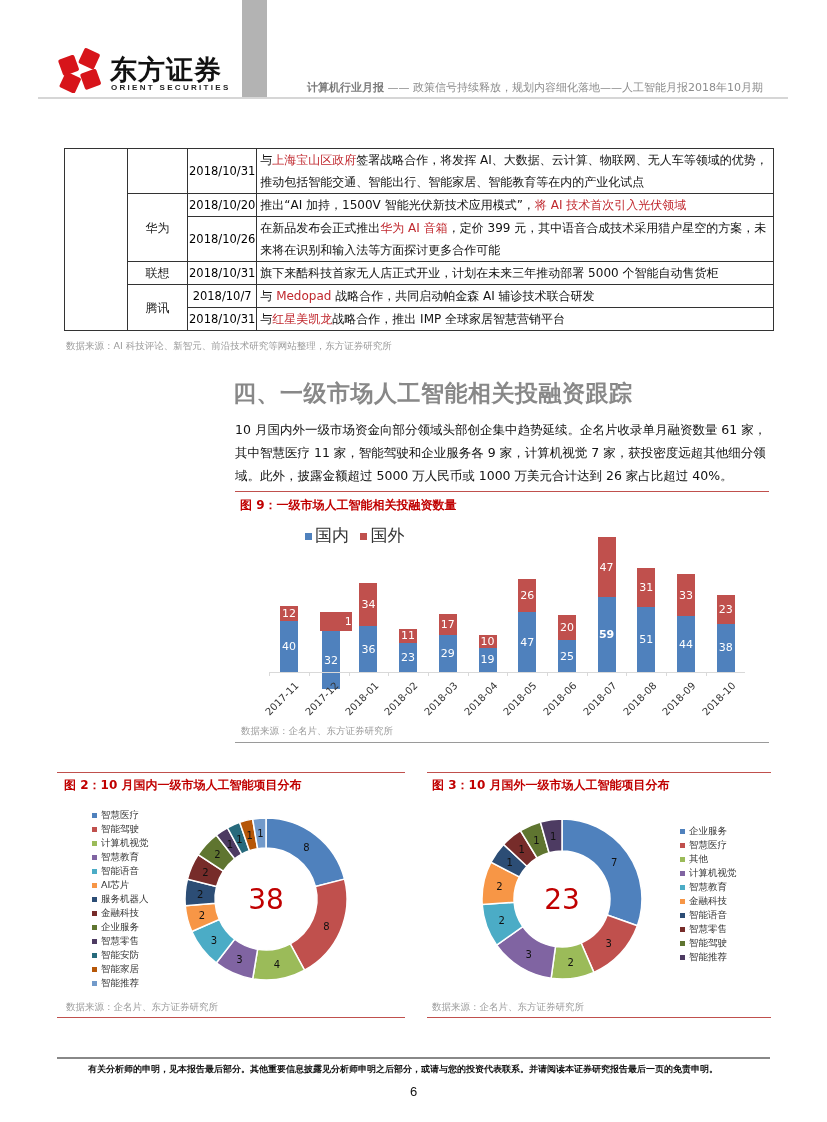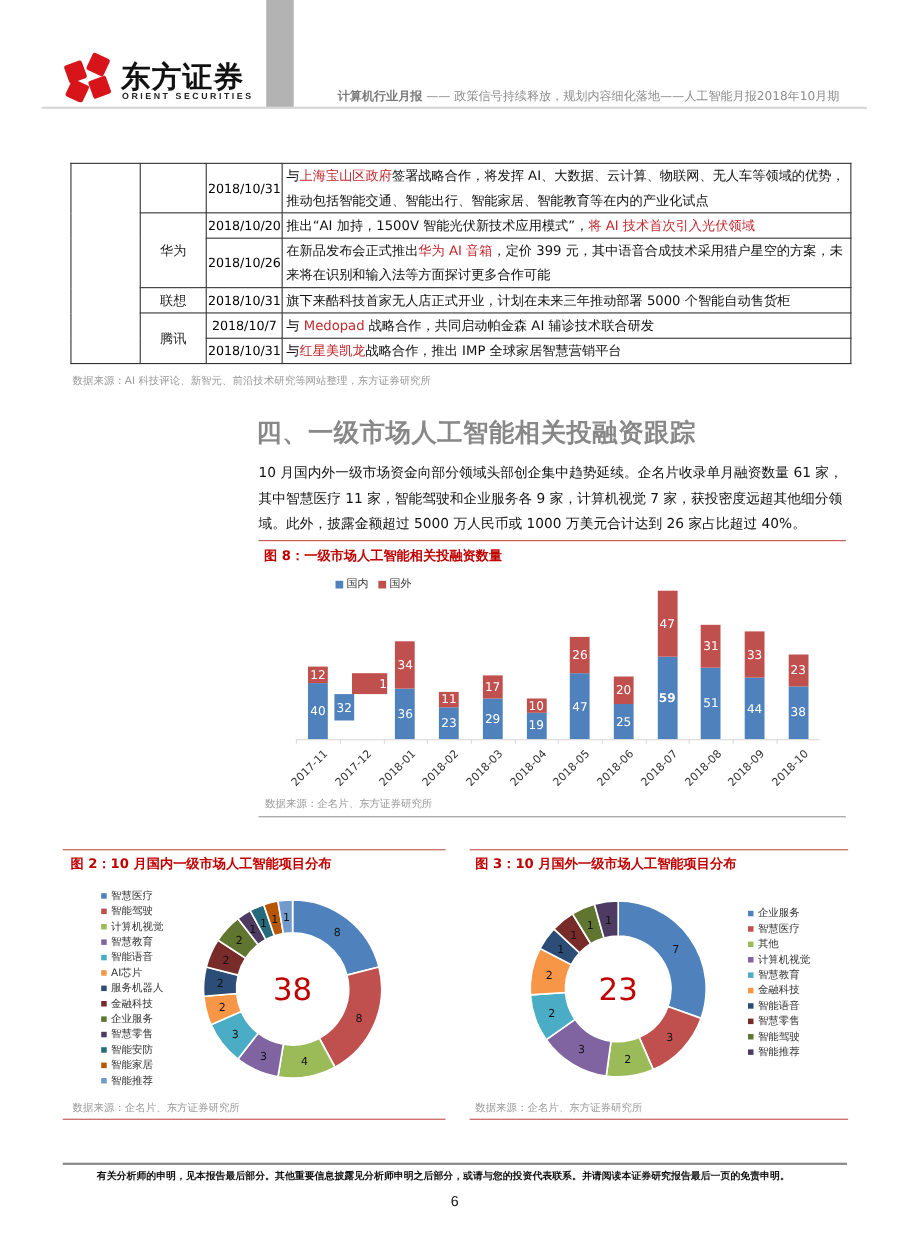--- a/index.html
+++ b/index.html
@@ -27,21 +27,21 @@
   .src { font-size: 9.5px; color: #9a9a9a; font-family: "DejaVu Sans", sans-serif; white-space: nowrap; }
 
   
   .sec-title { left: 233px; top: 378px; font-size: 23px; font-weight: bold; color: #888888; font-family: "DejaVu Sans", sans-serif; white-space: nowrap; letter-spacing: 0.5px; }
   .para { left: 235px; top: 418px; width: 540px; font-size: 12.5px; line-height: 23px; color: #111; font-family: "DejaVu Sans", sans-serif; }
   .redline { height: 1px; background: #c0504d; }
   .fig-title { font-size: 12px; font-weight: bold; color: #c00000; font-family: "DejaVu Sans", sans-serif; white-space: nowrap; }
   .grayline { height: 1px; background: #9a9a9a; }
 
   
-  .legend1 { left: 305px; top: 524px; font-size: 10px; color: #333; font-family: "DejaVu Sans", sans-serif; white-space: nowrap; }
+  .legend1 { left: 305px; top: 524px; font-size: 17px; color: #333; font-family: "DejaVu Sans", sans-serif; white-space: nowrap; }
   .sw { display: inline-block; width: 7px; height: 7px; margin-right: 3px; vertical-align: middle; }
   .bar-seg { position: absolute; width: 18px; color: #fff; font-size: 11px; text-align: center; font-family: "DejaVu Sans", sans-serif; display: flex; align-items: center; justify-content: center; }
   .axis { left: 269px; top: 672px; width: 476px; height: 1px; background: #d9d9d9; }
   .tick { position: absolute; width: 1px; height: 4px; background: #d9d9d9; top: 672px; }
   .xlabel { position: absolute; font-size: 10px; color: #333; font-family: "DejaVu Sans", sans-serif; transform-origin: right top; transform: rotate(-45deg); white-space: nowrap; }
 
   
   .pie-legend { font-size: 9.5px; color: #333; font-family: "DejaVu Sans", sans-serif; line-height: 14px; white-space: nowrap; }
   .pie-legend .sw { width: 5px; height: 5px; margin-right: 4px; }
   .pie-center { font-size: 28px; color: #c00000; font-family: "DejaVu Sans", sans-serif; text-align: center; }
@@ -99,31 +99,31 @@
     <td class="c4"><span>与</span><span class="hl">红星美凯龙</span><span>战略合作，推出 IMP 全球家居智慧营销平台</span></td>
   </tr>
 </tbody>
   </table>
 <div class="abs src" style="left:66px; top:340px;">数据来源：AI 科技评论、新智元、前沿技术研究等网站整理，东方证券研究所</div>
 
 <div class="abs sec-title">四、一级市场人工智能相关投融资跟踪</div>
 <div class="abs para">10 月国内外一级市场资金向部分领域头部创企集中趋势延续。企名片收录单月融资数量 61 家，其中智慧医疗 11 家，智能驾驶和企业服务各 9 家，计算机视觉 7 家，获投密度远超其他细分领域。此外，披露金额超过 5000 万人民币或 1000 万美元合计达到 26 家占比超过 40%。</div>
 
 <div class="abs redline" style="left:235px; top:491px; width:534px;"></div>
-<div class="abs fig-title" style="left:240px; top:497px;">图 8：一级市场人工智能相关投融资数量</div>
+<div class="abs fig-title" style="left:240px; top:497px;">图 9：一级市场人工智能相关投融资数量</div>
 <div class="abs legend1">
   <span class="sw" style="background:#4f81bd"></span><span>国内</span>
   <span class="sw" style="background:#c0504d; margin-left:6px"></span><span>国外</span>
 </div>
 <div id="bar-area">
     <div class="bar-seg" style="left: 280px; top: 621.2px; height: 50.8px; background: rgb(79, 129, 189);">40</div>
     <div class="bar-seg" style="left: 280px; top: 605.96px; height: 15.24px; background: rgb(192, 80, 77);">12</div>
     <div class="tick" style="left: 269.15px;"></div>
     <div class="xlabel" style="right: 534px; top: 680px;">2017-11</div>
-    <div class="bar-seg" style="left: 304px; top: 631.36px; height: 24px; background: rgb(79, 129, 189);">32</div>
+    <div class="bar-seg" style="left: 322px; top: 631.36px; height: 58px; background: rgb(79, 129, 189);">32</div>
     <div class="bar-seg" style="left: 319.7px; top: 612.31px; height: 19.05px; background: rgb(192, 80, 77); padding-left: 32px;">15</div>
     <div class="tick" style="left: 308.85px;"></div>
     <div class="xlabel" style="right: 494.3px; top: 680px;">2017-12</div>
     <div class="bar-seg" style="left: 359.4px; top: 626.28px; height: 45.72px; background: rgb(79, 129, 189);">36</div>
     <div class="bar-seg" style="left: 359.4px; top: 583.1px; height: 43.18px; background: rgb(192, 80, 77);">34</div>
     <div class="tick" style="left: 348.55px;"></div>
     <div class="xlabel" style="right: 454.6px; top: 680px;">2018-01</div>
     <div class="bar-seg" style="left: 399.1px; top: 642.79px; height: 29.21px; background: rgb(79, 129, 189);">23</div>
     <div class="bar-seg" style="left: 399.1px; top: 628.82px; height: 13.97px; background: rgb(192, 80, 77);">11</div>
     <div class="tick" style="left: 388.25px;"></div>

